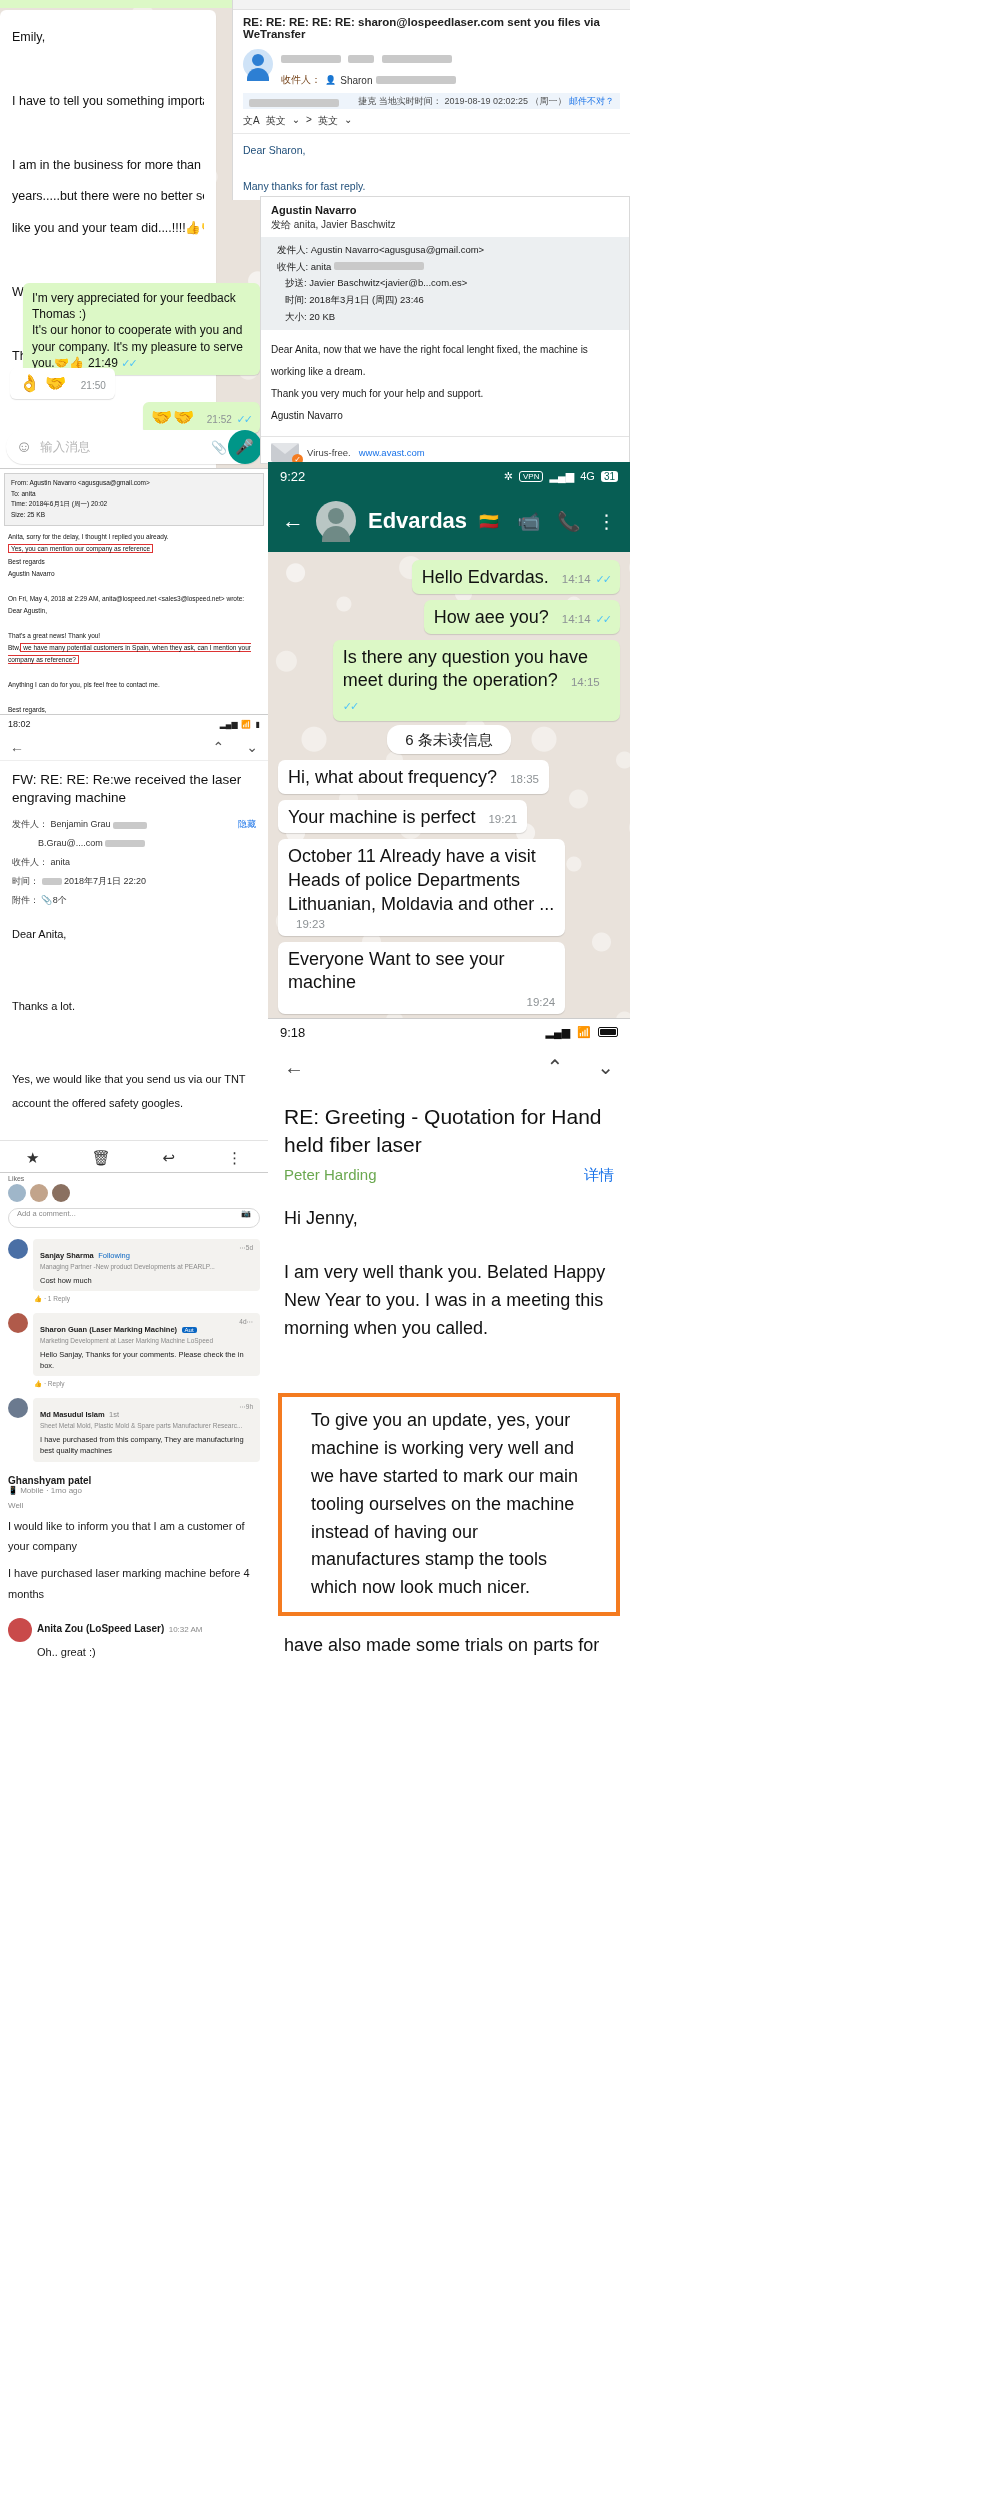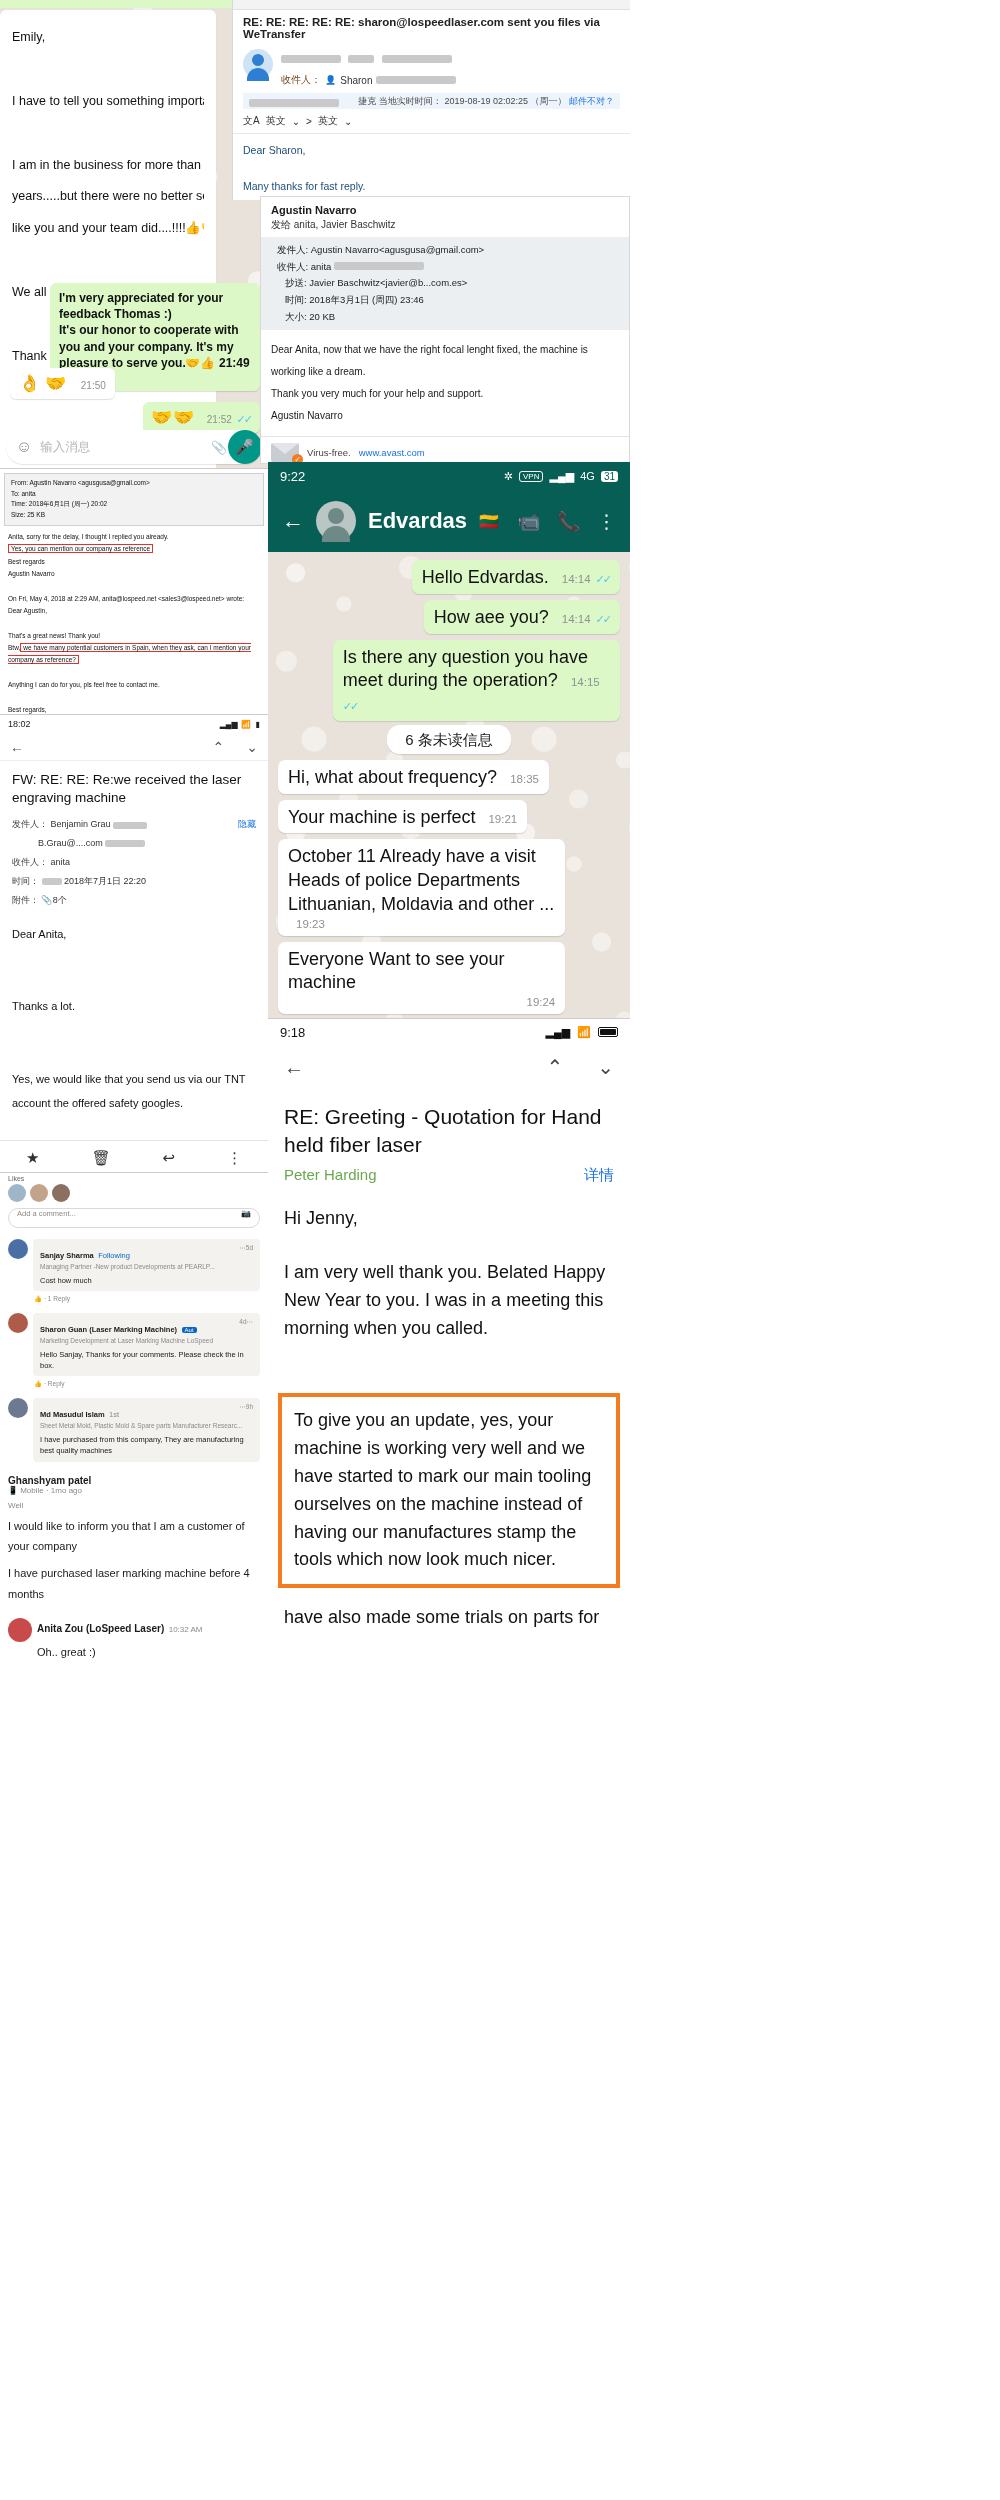--- a/index.html
+++ b/index.html
@@ -36,23 +36,23 @@
   #p1 { left:0; top:0; width:268px; height:470px; }
   #p1 .strip-top { height:8px; background:#dcf8c6; }
   #p1 .msg-in {
     position:absolute; left:0; top:10px; width:216px;
     background:#fff; border-radius:6px; padding:12px 12px 6px 12px;
     box-shadow:0 1px 1px rgba(0,0,0,.13); font-size:12.5px; line-height:2.55; color:#111;
   }
   #p1 .msg-in .ln { white-space:nowrap; overflow:hidden; text-overflow:clip; }
   #p1 .time1 { position:absolute; right:12px; bottom:4px; font-size:10px; color:#8d9295; }
   #p1 .msg-out {
-    position:absolute; right:8px; top:283px; width:210px; background:#dcf8c6;
+    position:absolute; right:8px; top:283px; width:237px; background:#dcf8c6;
     border-radius:6px; padding:7px 9px 4px 9px; box-shadow:0 1px 1px rgba(0,0,0,.13);
-    font-size:12px; line-height:1.35; color:#111;font-weight:bold;
+    font-size:12px; line-height:1.35; color:#111;
   }
   #p1 .msg-emoji-in {
     position:absolute; left:10px; top:368px; background:#fff; border-radius:6px;
     padding:5px 9px; box-shadow:0 1px 1px rgba(0,0,0,.13); font-size:17px;
   }
   #p1 .msg-emoji-out {
     position:absolute; right:8px; top:402px; background:#dcf8c6; border-radius:6px;
     padding:5px 9px; box-shadow:0 1px 1px rgba(0,0,0,.13); font-size:17px;
   }
   #p1 .inbar {
@@ -73,21 +73,21 @@
   #p2 .subj { font-size:11.5px; font-weight:bold; color:#222; padding:6px 10px 5px 10px; background:#fff; }
   #p2 .hdr { display:flex; gap:8px; padding:4px 10px 0 10px; }
   #p2 .avatar { width:30px; height:30px; border-radius:50%; background:#cfe3f7; position:relative; flex:none; }
   #p2 .avatar::before { content:""; position:absolute; left:9px; top:5px; width:12px; height:12px; border-radius:50%; background:#2d7fd3; }
   #p2 .avatar::after { content:""; position:absolute; left:4px; top:19px; width:22px; height:13px; border-radius:11px 11px 0 0; background:#2d7fd3; }
   #p2 .redact { background:#c9c9c9; border-radius:2px; display:inline-block; height:8px; }
   #p2 .to-row { font-size:10px; color:#7a4a22; margin-top:6px; display:flex; align-items:center; gap:4px; }
   #p2 .pers { color:#2e8b57; font-size:9px; }
   #p2 .meta { margin:6px 10px 0 10px; background:#eef4fb; height:16px; position:relative; }
   #p2 .meta .tm { position:absolute; right:6px; top:2px; font-size:9px; color:#4a4a4a; }
-  #p2 .trans { display:flex; align-items:center; gap:6px; padding:5px 10px; font-size:10px; color:#333; border-bottom:1px solid #e8e8e8;}
+  #p2 .trans { display:flex; gap:6px; padding:5px 10px; font-size:10px; color:#333; border-bottom:1px solid #e8e8e8;}
   #p2 .body { padding:8px 10px; font-size:10.5px; line-height:1.7; color:#1f4e79; }
 
   
   #p3 { left:260px; top:196px; width:370px; height:268px; border:1px solid #d9d9d9; }
   #p3 .name { font-size:11px; font-weight:bold; color:#1a1a1a; padding:7px 10px 2px 10px; }
   #p3 .sendto { font-size:10px; color:#333; padding:0 10px 5px 10px; }
   #p3 .fields { background:#eceff1; padding:5px 10px 5px 16px; font-size:9.5px; line-height:1.75; color:#222; }
   #p3 .body { padding:9px 10px; font-size:10px; line-height:2.2; color:#1a1a1a; }
   #p3 .avast { display:flex; align-items:center; gap:8px; padding:6px 10px; border-top:1px solid #e3e3e3; font-size:9.5px; color:#444; }
   #p3 .envelope { width:28px; height:19px; background:#c9ccd1; position:relative; border-radius:2px; flex:none;}
@@ -165,21 +165,21 @@
   #p8 .sb .r { margin-left:auto; display:flex; gap:7px; align-items:center; font-size:11px;}
   #p8 .batt { width:20px;height:10px;border:1.5px solid #111;border-radius:2px;position:relative;}
   #p8 .batt::after{content:"";position:absolute;left:1px;top:1px;bottom:1px;right:1px;background:#111;border-radius:1px;}
   #p8 .nav { height:44px; display:flex; align-items:center; padding:0 16px; color:#444; font-size:20px; }
   #p8 .nav .rr { margin-left:auto; display:flex; gap:34px; }
   #p8 .subj { padding:14px 16px 4px 16px; font-size:21px; line-height:1.32; color:#111; }
   #p8 .from { padding:4px 16px 12px 16px; font-size:15px; color:#6aa84f; }
   #p8 .from .det { float:right; color:#1a73e8; }
   #p8 .body { padding:10px 16px; font-size:18px; line-height:1.55; color:#111; }
   #p8 .body p { margin-bottom:26px; }
-  #p8 .hl { border:4px solid #f47b20; padding:10px 12px; margin:14px 10px; font-size:18px; line-height:1.55; color:#111; }
+  #p8 .hl { border:4px solid #f47b20; padding:10px 29px; margin:14px 10px; font-size:18px; line-height:1.55; color:#111; }
   #p8 .tail { padding:2px 16px 10px 16px; font-size:18px; line-height:1.55; color:#111; }
 </style>
 </head>
 <body>
 
 <div class="canvas">
 
   <div class="panel wa-bg" id="p1">
     <div class="strip-top"></div>
 

